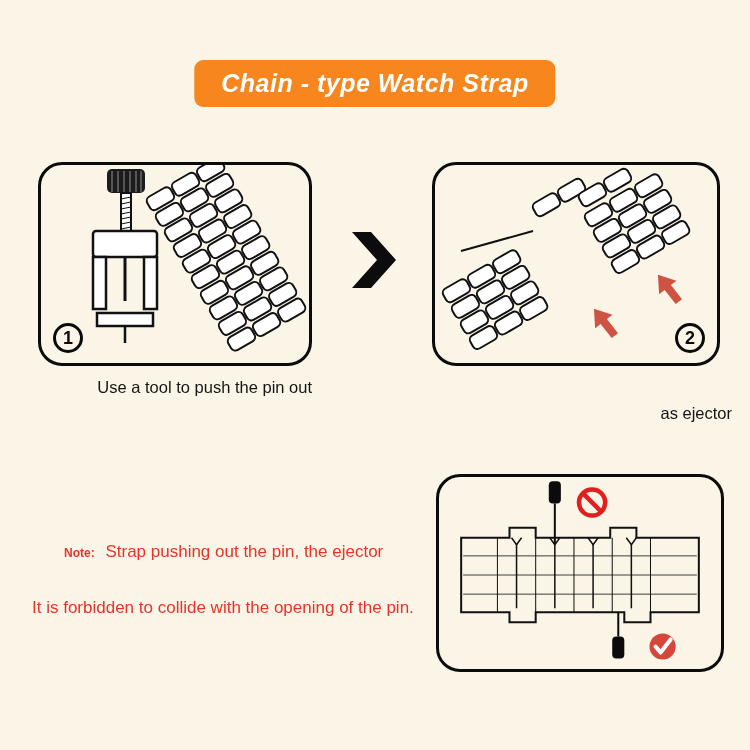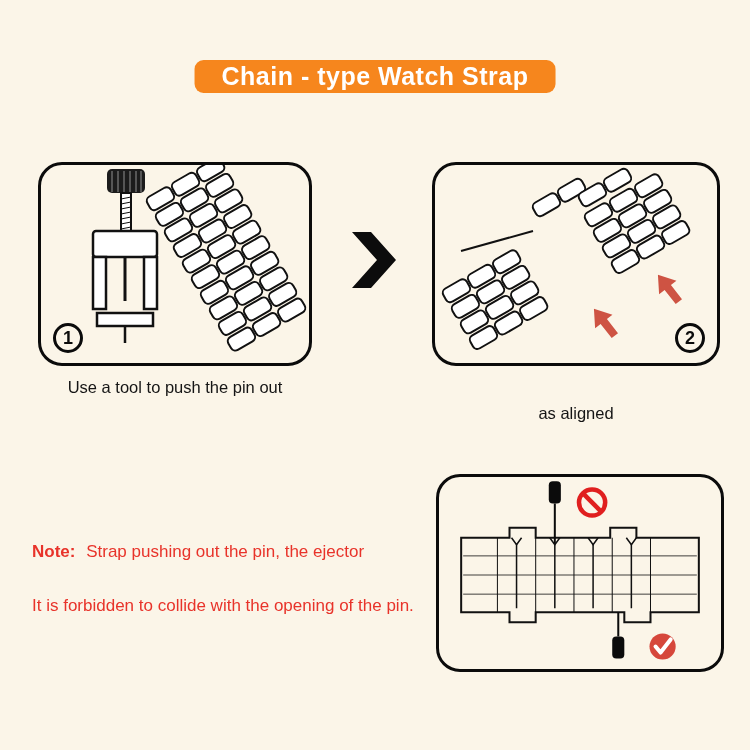--- a/index.html
+++ b/index.html
@@ -9,21 +9,21 @@
     background: #FBF5E8;
     font-family: "Liberation Sans", "DejaVu Sans", sans-serif;
     overflow: hidden;
   }
   .stage { position: absolute; inset: 0; }
 
   .title-banner {
     position: absolute; top: 60px; left: 50%; transform: translateX(-50%);
     background: #F6861D; color: #FFFFFF;
     font-weight: bold; font-size: 25px; letter-spacing: .5px;
-    padding: 2px 27px; border-radius: 9px; white-space: nowrap;
+    padding: 9px 27px; border-radius: 9px; white-space: nowrap; font-style: italic;
   }
 
   .panel {
     position: absolute;
     border: 3px solid #0B0B0B;
     border-radius: 24px;
     background: transparent;
     overflow: hidden;
   }
   .panel-left   { left: 38px;  top: 162px; width: 274px; height: 204px; }
@@ -36,31 +36,31 @@
   .step-badge {
     position: absolute; width: 30px; height: 30px;
     border: 3px solid #0B0B0B; border-radius: 50%;
     display: flex; align-items: center; justify-content: center;
     font-weight: bold; font-size: 18px; color: #0B0B0B;
   }
   .badge-1 { left: 12px;  bottom: 10px; }
   .badge-2 { right: 12px; bottom: 10px; }
 
   .caption {
-    position: absolute; text-align: center;
+    position: absolute; text-align: right;
     font-size: 16.5px; color: #151515; line-height: 1.55;
   }
   .caption-1 { left: 38px;  top: 375px; width: 274px; }
   .caption-2 { left: 420px; top: 375px; width: 312px; }
 
   .note {
     position: absolute; left: 32px; top: 538px; width: 440px;
     color: #E8332A; font-size: 17px; line-height: 27px;
   }
-  .note-label { font-weight: bold; font-size: 17px; margin-right: 6px; }
+  .note-label { font-weight: bold; font-size: 12px; margin-right: 6px; margin-left: 32px; }
 </style>
 </head>
 <body>
 
 <div class="stage">
 
   <div class="title-banner">
     <span>Chain - type Watch Strap</span>
   </div>
 
@@ -159,21 +159,21 @@
       </g>
     </svg>
     <div class="step-badge badge-2">
       <span>2</span>
     </div>
   </div>
 
   <div class="caption caption-1">Use a tool to push the pin out</div>
   <div class="caption caption-2">
     <br>
-    <span>as aligned</span>
+    <span>as ejector</span>
   </div>
 
   <p class="note">
     <span class="note-label">Note:</span>
     <span>Strap pushing out the pin, the ejector</span><br>
     <br>
     <span>It is forbidden to collide with the opening of the pin.</span>
   </p>
 
   <div class="panel panel-bottom">

